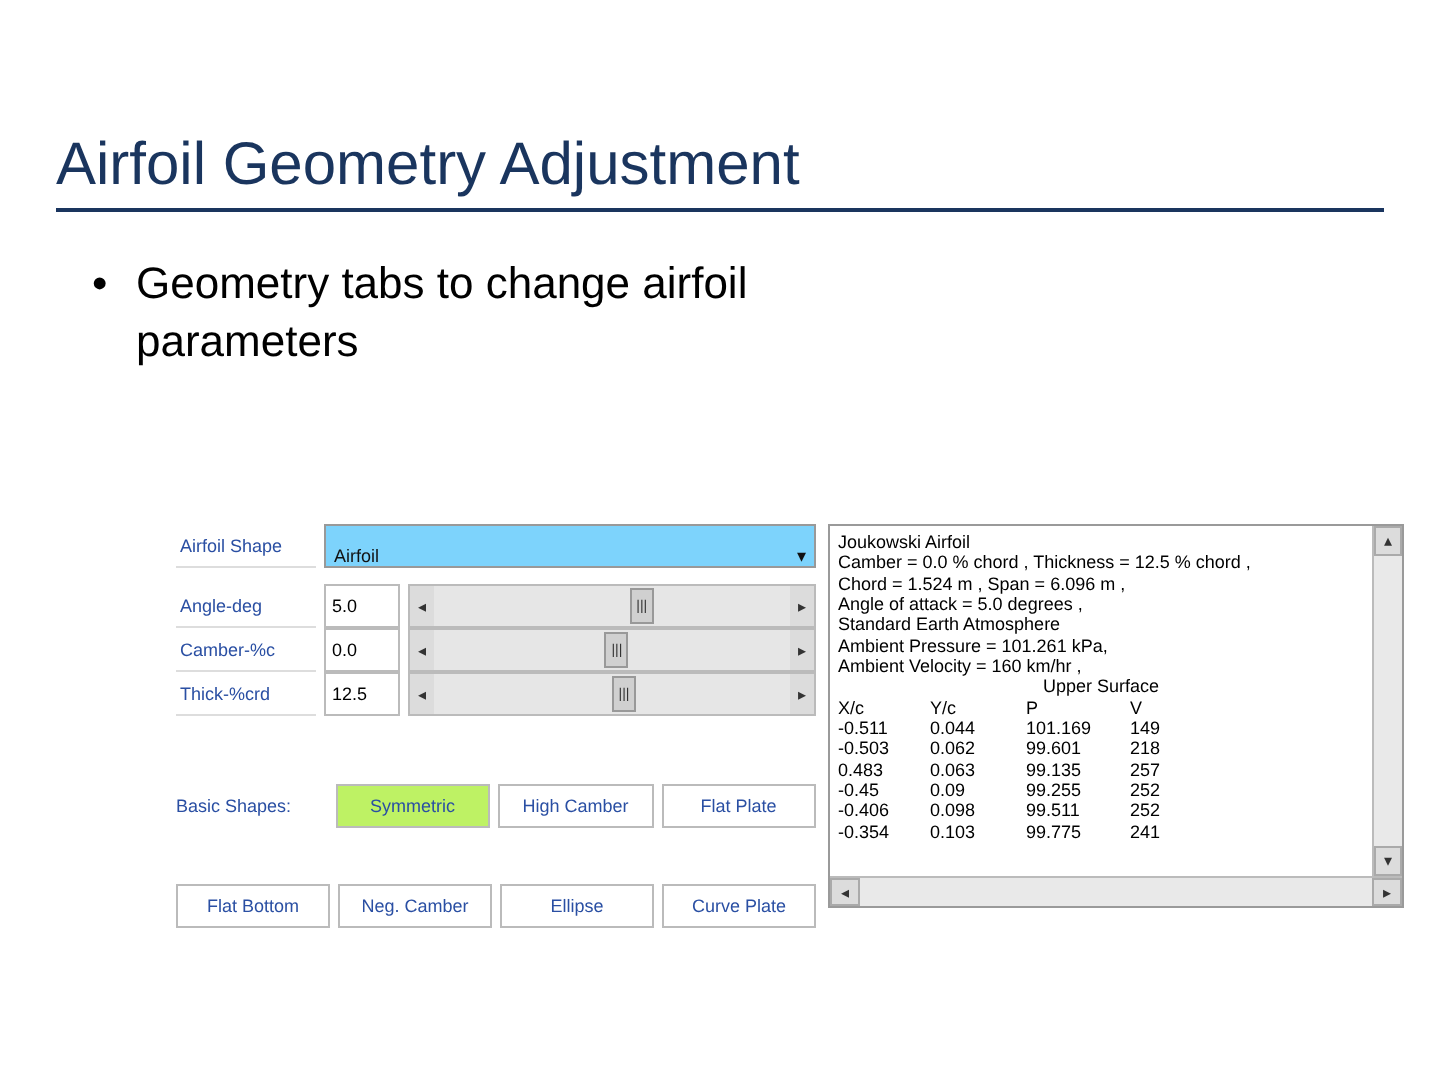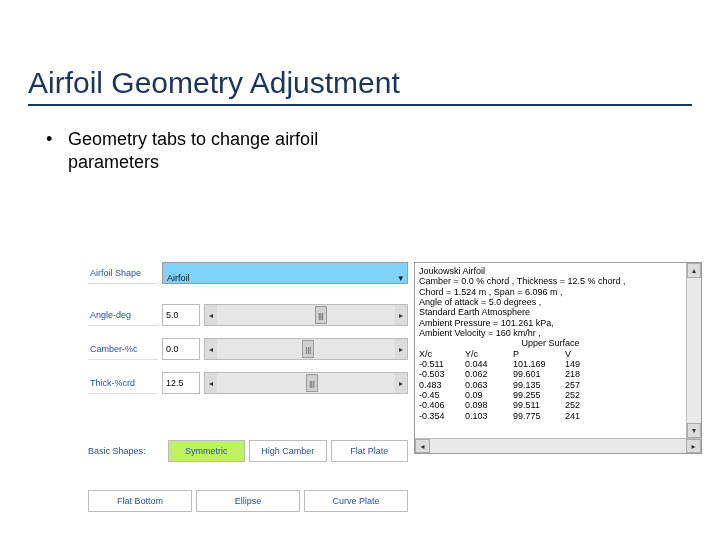--- a/index.html
+++ b/index.html
@@ -22,21 +22,21 @@
     margin-bottom: 4px;
   }
   .rule {
     border: 0;
     border-bottom: 2px solid #1a355e;
     margin-bottom: 22px;
     width: 100%;
   }
   .bullets {
     margin-left: 18px;
-    font-size: 18px;
+    font-size: 22px;
     color: #000;
   }
   .bullets li { list-style: none; position: relative; padding-left: 22px; line-height: 1.3; }
   .bullets li::before { content: "•"; position: absolute; left: 0; top: 0; }
   .bullets .line2 { display: block; padding-left: 0; }
 
   
   .shot {
     position: absolute;
     left: 88px;
@@ -51,21 +51,21 @@
   
   .leftpanel {
     width: 320px;
     background: #fff;
   }
   .row {
     display: flex;
     align-items: stretch;
     height: 22px;
     gap: 4px;
-    margin-bottom: 12px;
+    margin-bottom: 0;
   }
   .lbl {
     width: 70px;
     color: #2a4fa3;
     display: flex;
     align-items: center;
     padding-left: 2px;
     border-bottom: 1px solid #ddd;
     background: #fff;
   }
@@ -282,20 +282,21 @@
     <div style="height:6px"></div>
 
     <div class="btnrow">
       <div class="bslot label">Basic Shapes:</div>
       <div class="bslot yellow">Symmetric</div>
       <div class="bslot">High Camber</div>
       <div class="bslot">Flat Plate</div>
     </div>
     <div class="btnrow">
       <div class="bslot">Flat Bottom</div>
+      <div class="bslot">Neg. Camber</div>
       <div class="bslot">Ellipse</div>
       <div class="bslot">Curve Plate</div>
     </div>
   </div>
 
   <div class="rightpanel">
     <div class="rbody">
       <div class="rtext">
         <div>Joukowski Airfoil</div>
         <div>Camber = 0.0 % chord , Thickness = 12.5 % chord ,</div>

